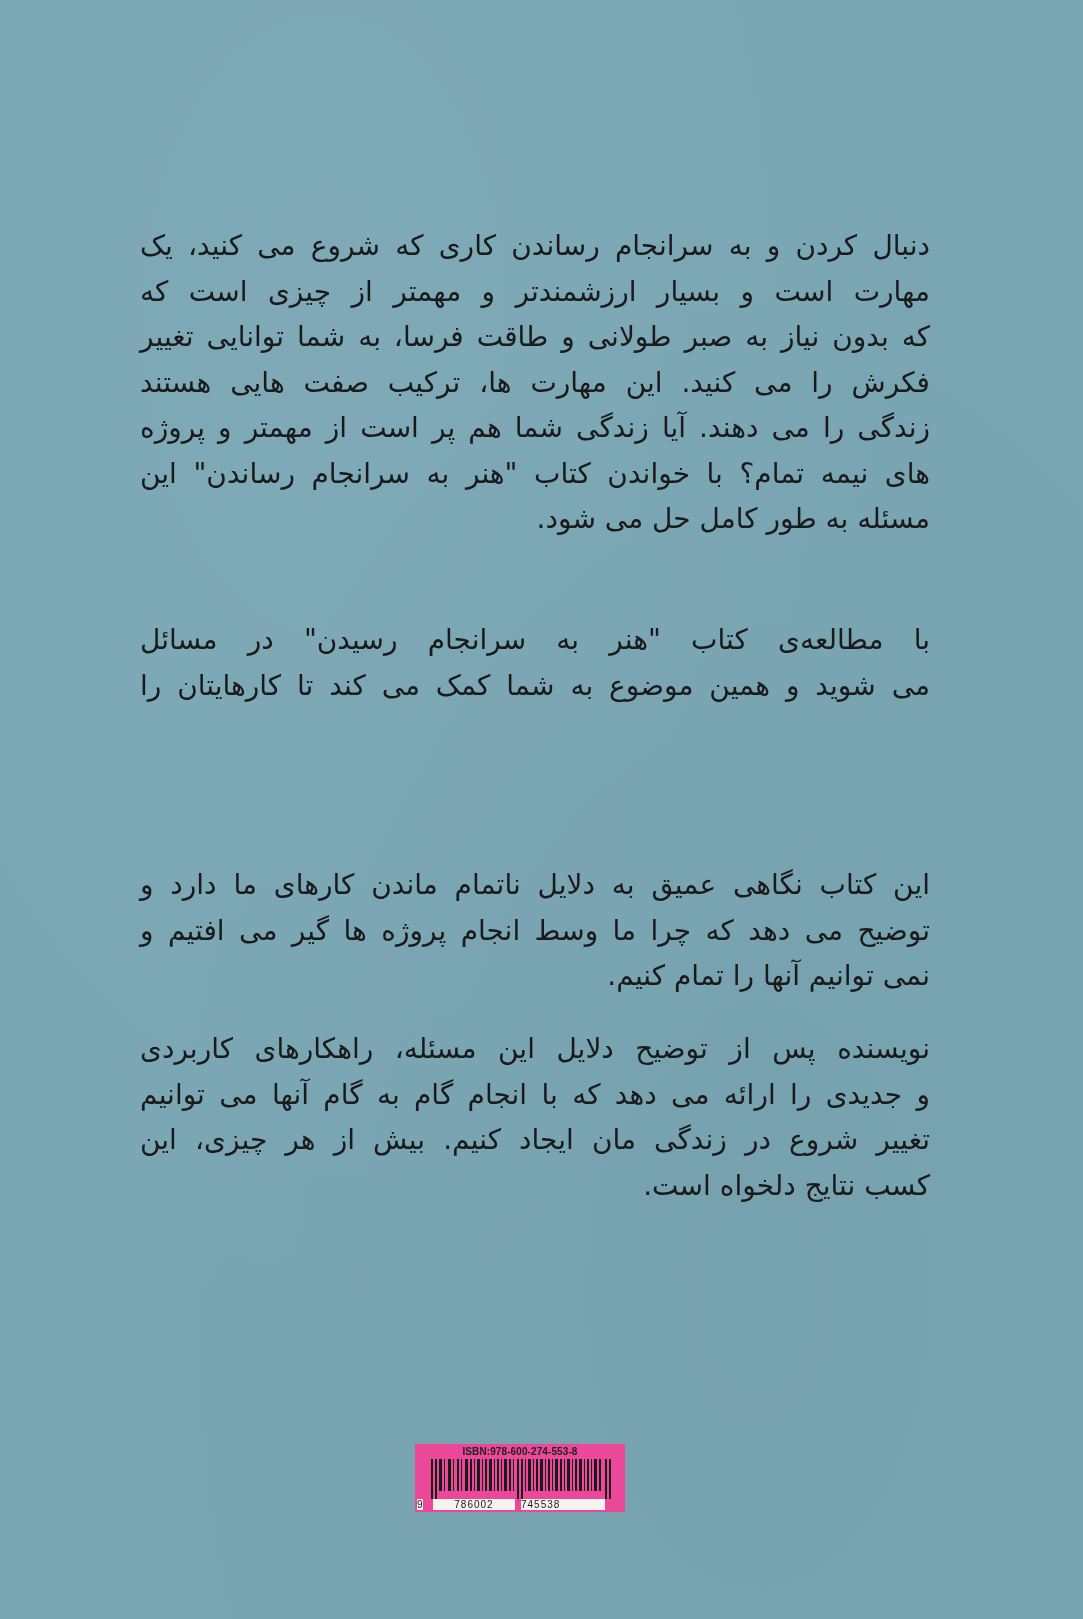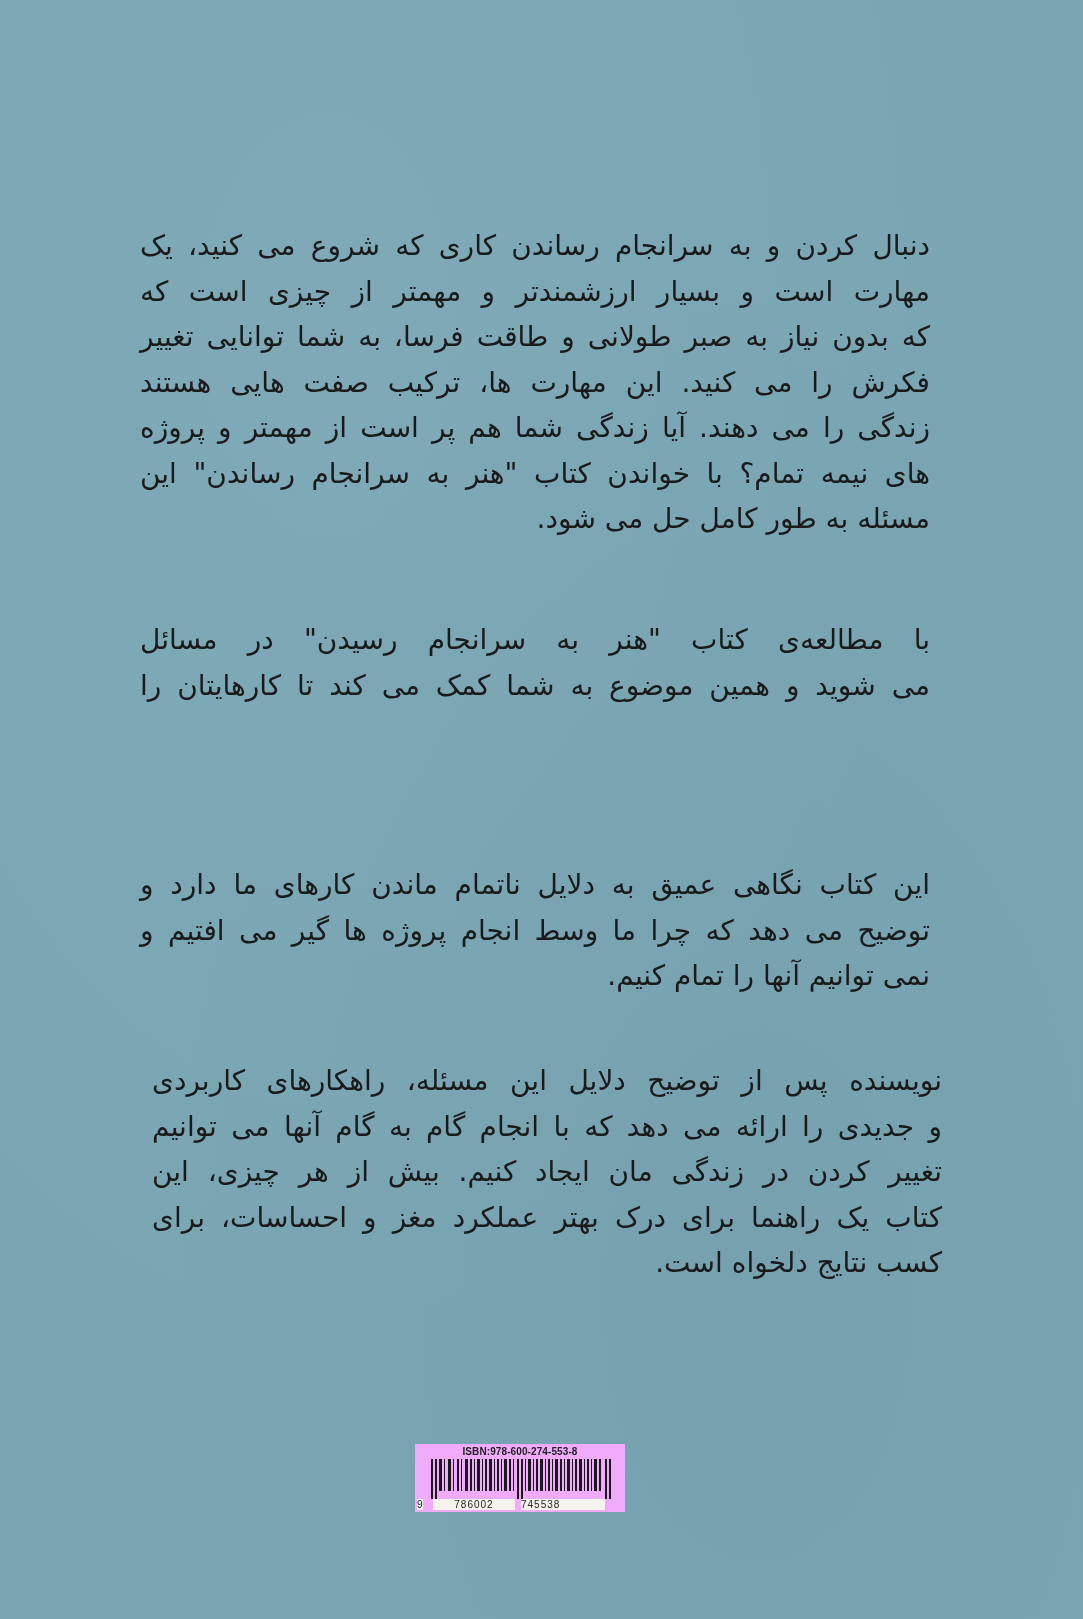--- a/index.html
+++ b/index.html
@@ -41,29 +41,29 @@
       white-space: nowrap;
       text-align: justify;
       text-align-last: justify;
     }
     .blurb .line.last {
       text-align-last: right;
     }
     #p1 { top: 223px; }
     #p2 { top: 617px; }
     #p3 { top: 862px; }
-    #p4 { top: 1058px; margin-left: 12px; }
+    #p4 { top: 1026px; }
 
     .barcode-box {
       position: absolute;
       left: 415px;
       top: 1444px;
       width: 210px;
       height: 68px;
-      background: #f0abfc;
+      background: #ec4899;
       box-sizing: border-box;
     }
     .isbn-text {
       position: absolute;
       top: 2px;
       left: 0;
       width: 100%;
       text-align: center;
       font-family: "Liberation Sans", sans-serif;
       font-weight: bold;
@@ -113,22 +113,21 @@
 
   <div class="blurb" id="p3">
     <span class="line">این کتاب نگاهی عمیق به دلایل ناتمام ماندن کارهای ما دارد و</span>
     <span class="line">توضیح می دهد که چرا ما وسط انجام پروژه ها گیر می افتیم و</span>
     <span class="line last">نمی توانیم آنها را تمام کنیم.</span>
   </div>
 
   <div class="blurb" id="p4">
     <span class="line">نویسنده پس از  توضیح دلایل این مسئله، راهکارهای کاربردی</span>
     <span class="line">و جدیدی را ارائه می دهد که با انجام گام به گام آنها می توانیم</span>
-    <span class="line">تغییر کردن در زندگی مان ایجاد کنیم. بیش از هر چیزی، این</span>
-    <span class="line">کتاب یک راهنما برای درک بهتر عملکرد مغز و احساسات، برای</span>
+    <span class="line">تغییر شروع در زندگی مان ایجاد کنیم. بیش از هر چیزی، این</span>
     <span class="line last">کسب نتایج دلخواه است.</span>
   </div>
 
   <div class="barcode-box">
     <div class="isbn-text">ISBN:978-600-274-553-8</div>
     <svg class="bars" viewBox="0 0 192 40" preserveAspectRatio="none">
       <g fill="#1a1a1a">
         <rect x="6" y="0" width="2" height="40"></rect>
         <rect x="10" y="0" width="2" height="40"></rect>
         <rect x="14" y="0" width="3" height="32"></rect>

